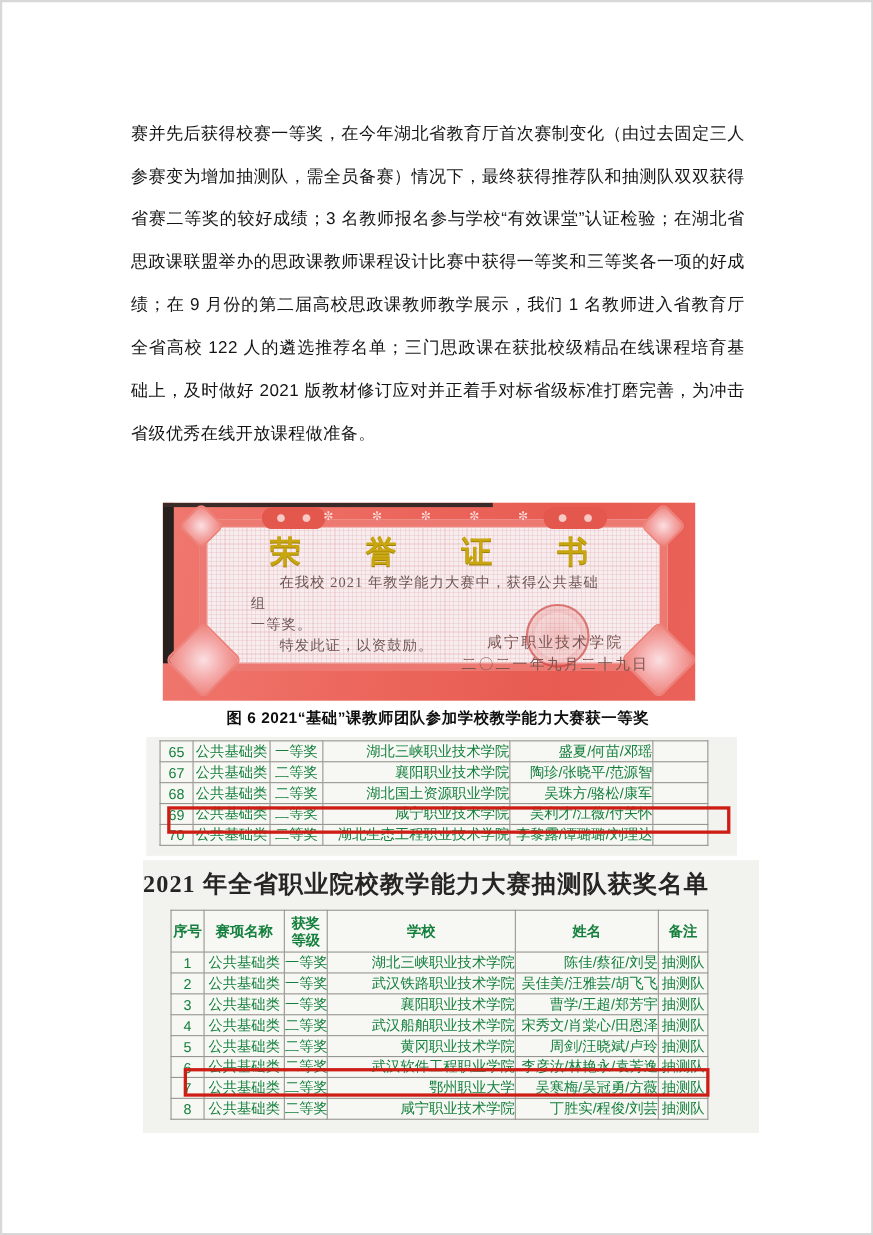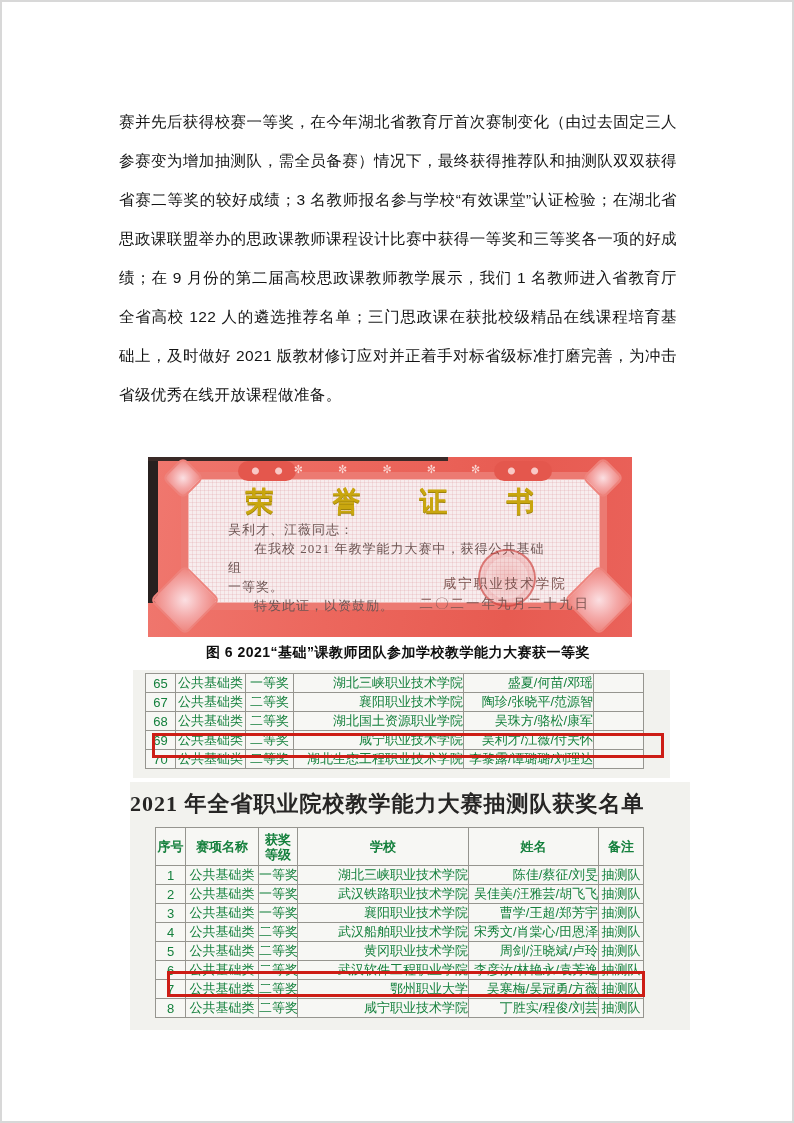--- a/index.html
+++ b/index.html
@@ -125,21 +125,20 @@
       <div class="cert-paper"></div>
       <div class="rosette tl"></div>
       <div class="rosette tr"></div>
       <div class="rosette bl"></div>
       <div class="rosette br"></div>
       <div class="scroll-blob left"></div>
       <div class="scroll-blob right"></div>
       <div class="cert-topband">✼ ✼ ✼ ✼ ✼</div>
       <div class="cert-title">荣 誉 证 书</div>
       <div class="cert-body">
-        <div>吴利才、江薇同志：</div>
         <div class="ind">在我校 2021 年教学能力大赛中，获得公共基础组</div>
         <div>一等奖。</div>
         <div class="ind">特发此证，以资鼓励。</div>
       </div>
       <div class="cert-stamp"></div>
       <div class="cert-sign">
         <div>咸宁职业技术学院</div>
         <div>二〇二一年九月二十九日</div>
       </div>
     </div>

